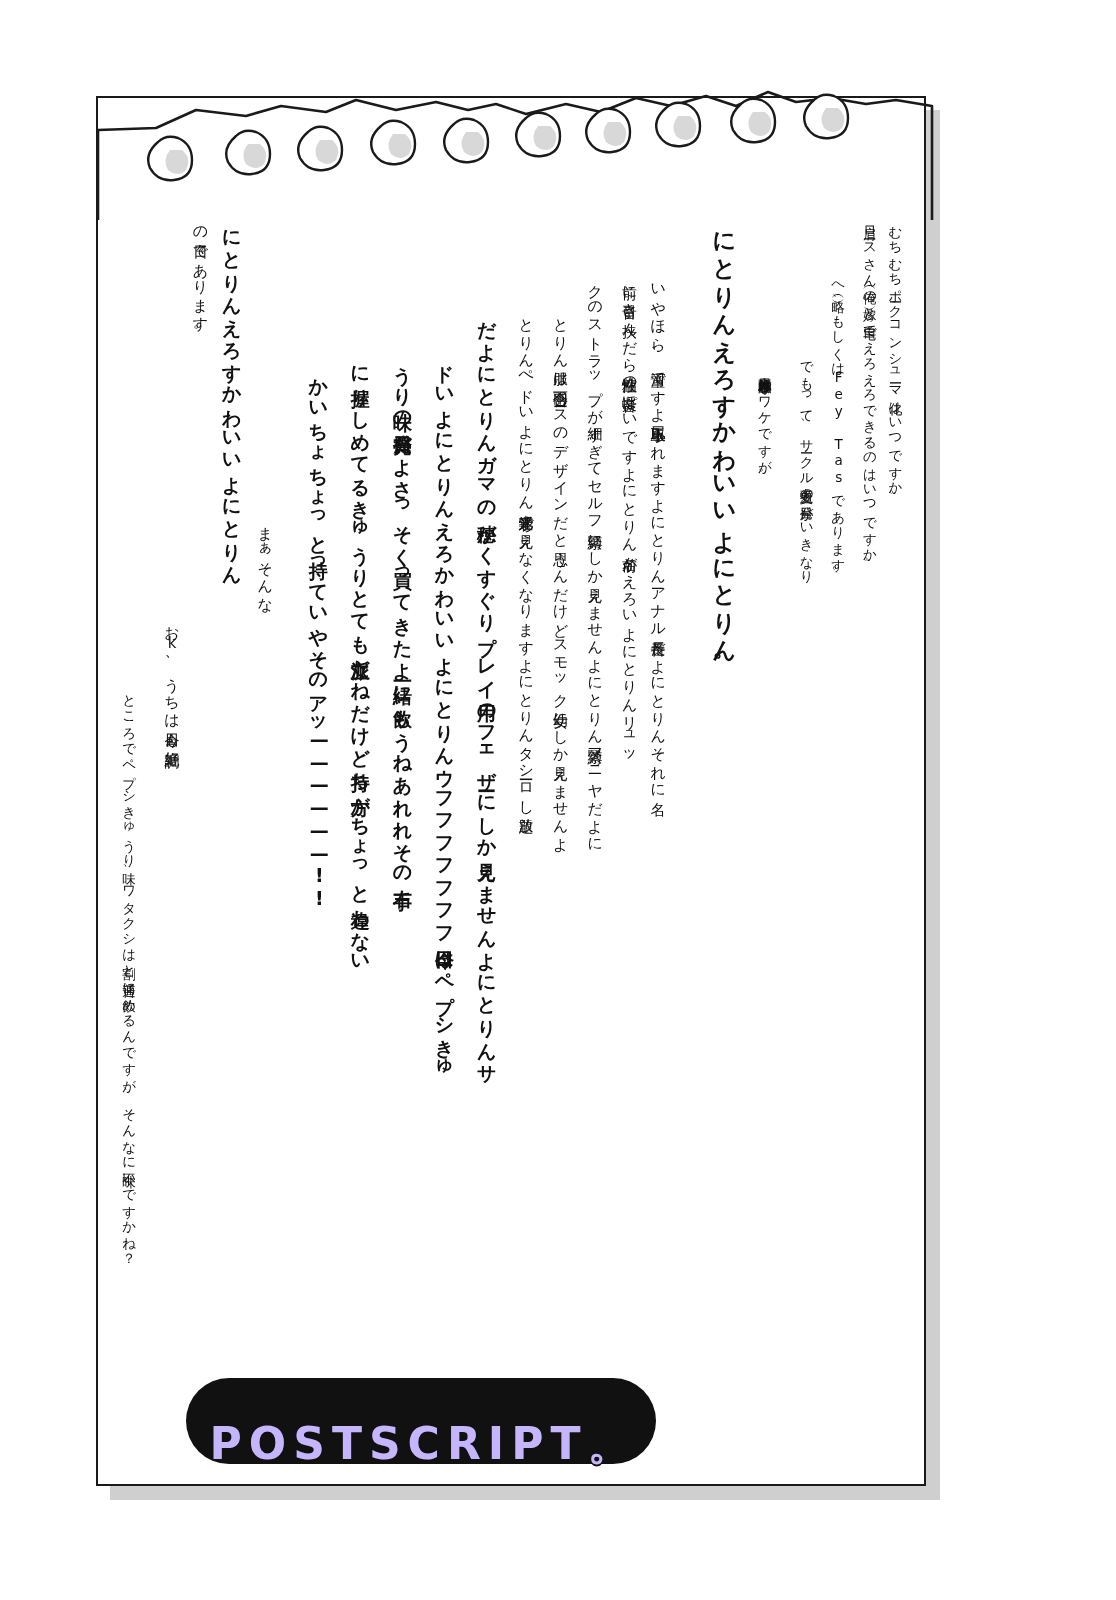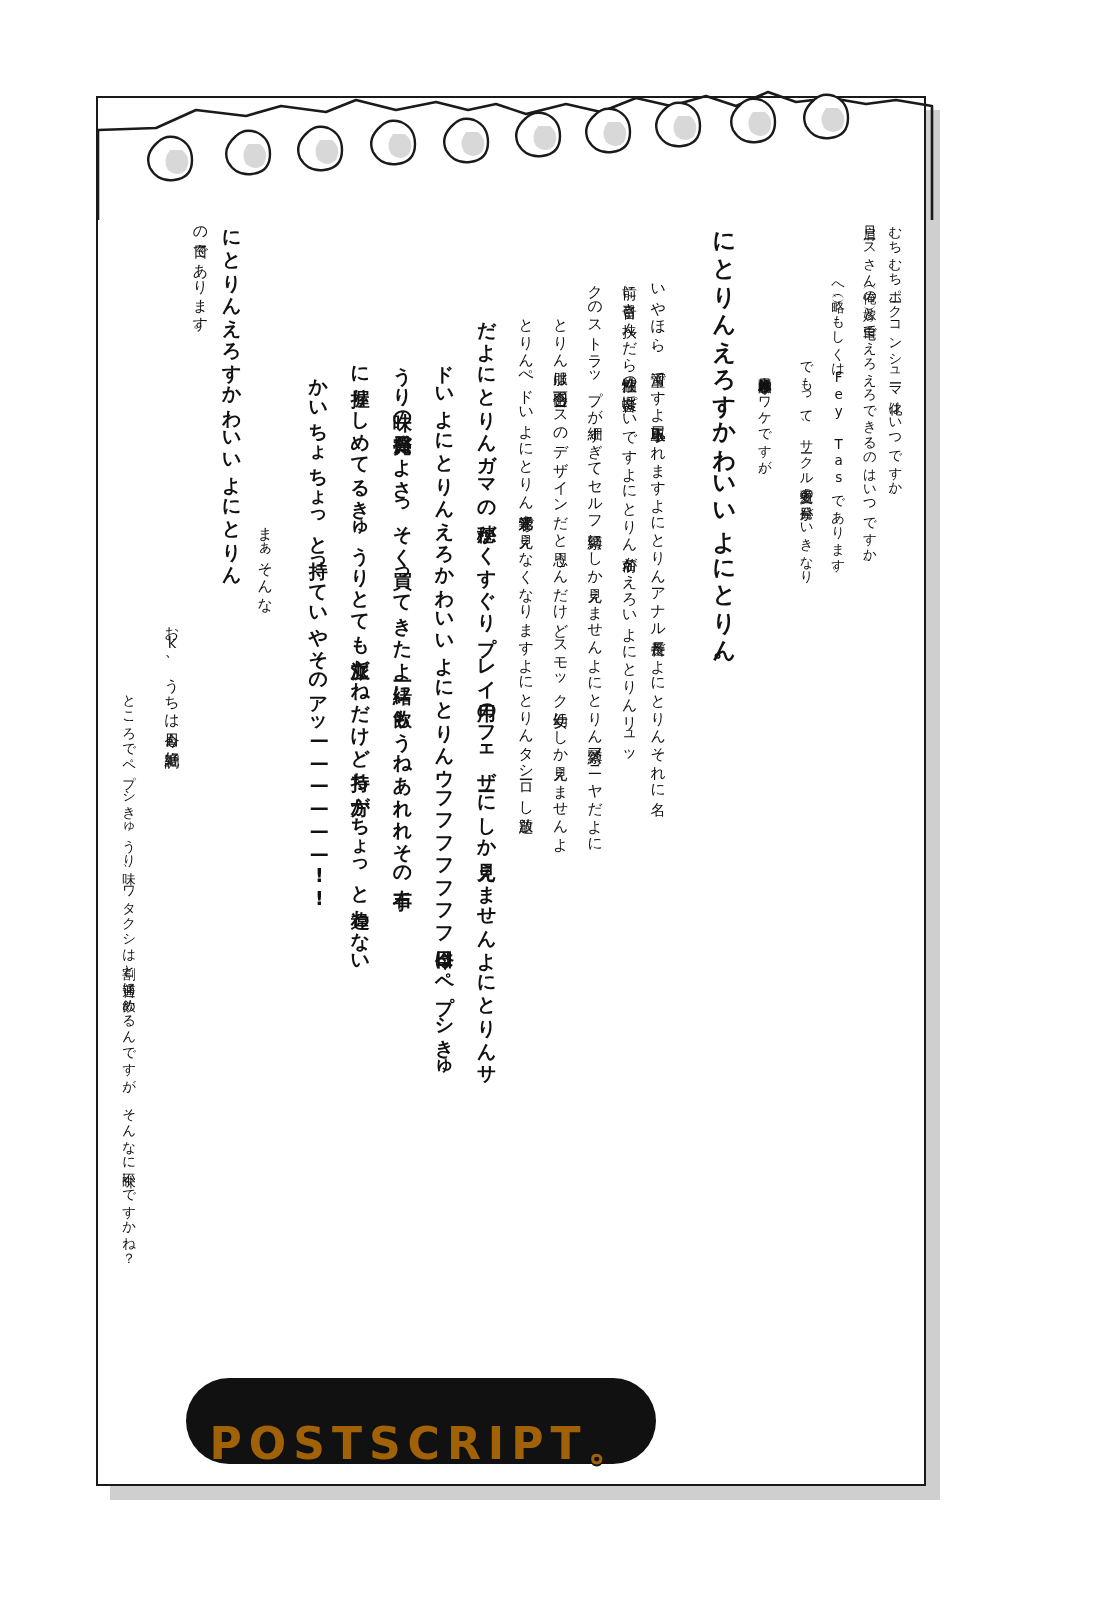--- a/index.html
+++ b/index.html
@@ -111,21 +111,21 @@
     top: 1378px;
     width: 470px;
     height: 86px;
     background: #111111;
     border-radius: 44px;
     display: flex;
     align-items: center;
     justify-content: center;
   }
   .ps-banner .ps-text {
-    color: #a16207;
+    color: #c4b5fd;
     font-family: "DejaVu Sans", "Liberation Sans", sans-serif;
     font-size: 44px;
     font-weight: bold;
     letter-spacing: 7px;
     -webkit-text-stroke: 0px;
     text-shadow:
       -2px 0 #111, 2px 0 #111, 0 -2px #111, 0 2px #111;
     padding-left: 6px;
     margin-top: 46px;
   }

